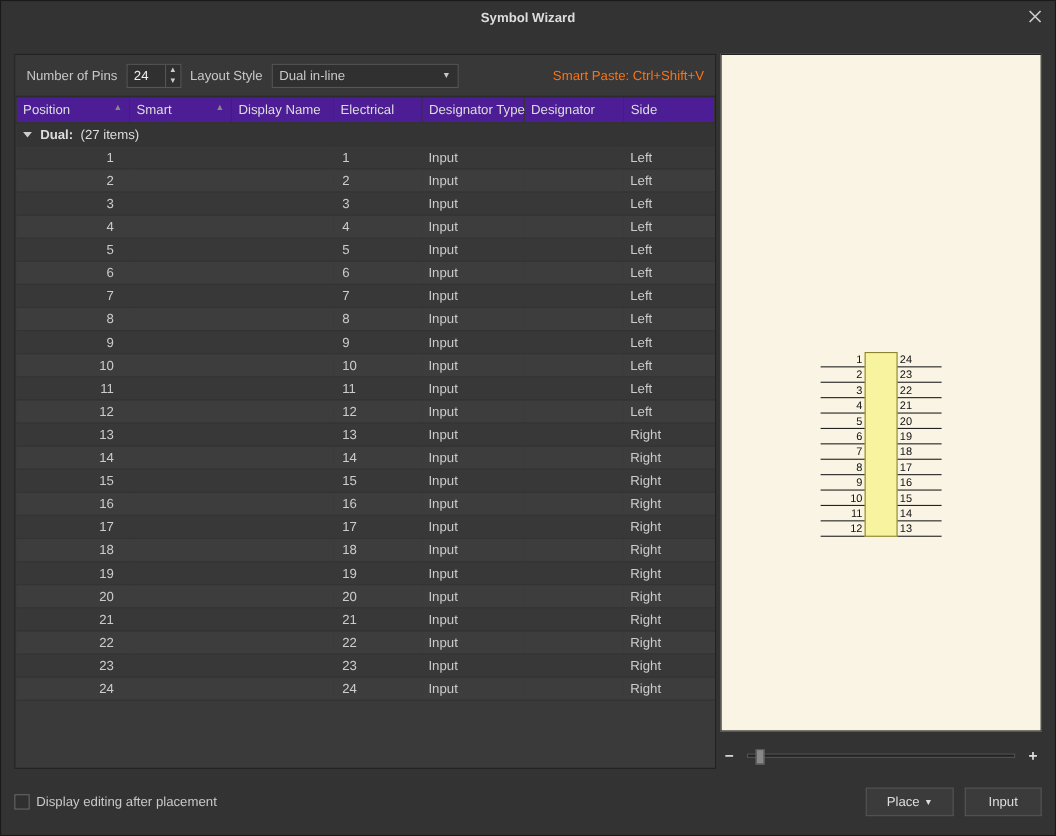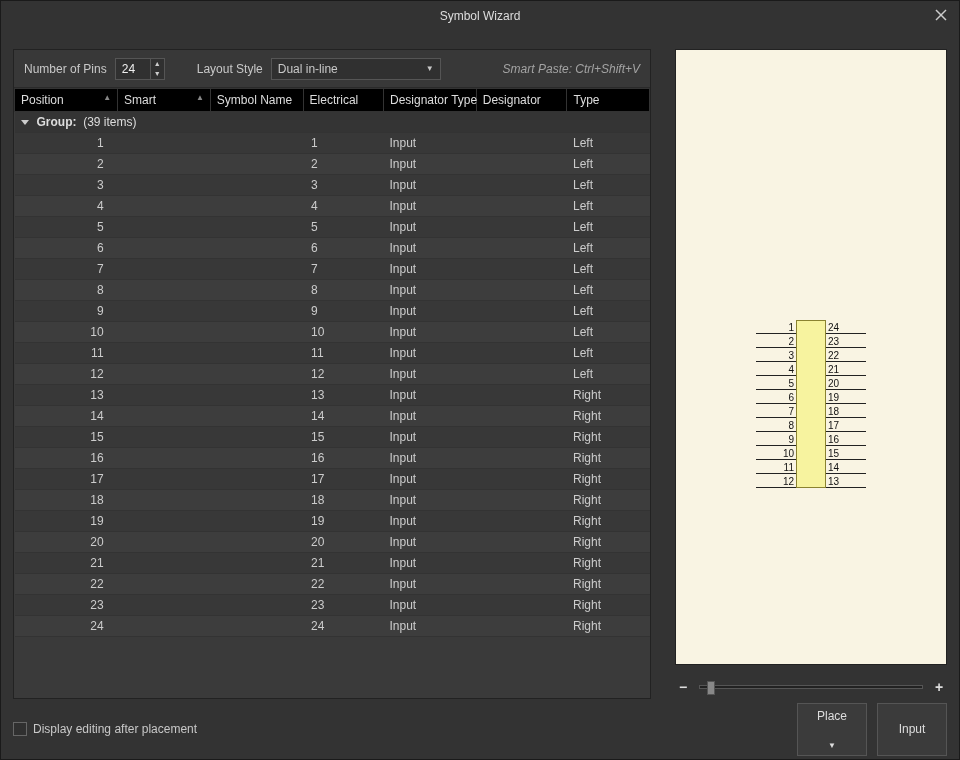--- a/index.html
+++ b/index.html
@@ -1,33 +1,33 @@
 <!DOCTYPE html>
 <html><head>
 <meta charset="utf-8">
 <style>
   * { box-sizing: border-box; margin: 0; padding: 0; }
   body { background: #262626; font-family: "Segoe UI", Arial, sans-serif; font-size: 12px; color: #c8c8c8; overflow: hidden; }
   .window { width: 960px; height: 760px; background: #333333; border: 1px solid #1a1a1a; position: relative; }
-  .titlebar { height: 30px; line-height: 30px; text-align: center; position: relative; color: #ddd; }
+  .titlebar { height: 30px; line-height: 30px; text-align: center; position: relative; color: #ddd; font-weight: bold; }
   .close-btn { position: absolute; right: 8px; top: 4px; width: 20px; height: 20px; cursor: pointer; color: #ccc; font-size: 14px; display:flex; align-items:center; justify-content:center; }
-  .content { position: absolute; top: 48px; left: 12px; right: 12px; bottom: 60px; display: flex; gap: 24px; border-radius: 30px; }
+  .content { position: absolute; top: 48px; left: 12px; right: 12px; bottom: 60px; display: flex; gap: 4px; border-radius: 30px; }
   .left-panel { width: 638px; display: flex; flex-direction: column; border: 1px solid #222; background: #3a3a3a; }
   .controls-row { display: flex; align-items: center; height: 38px; padding: 6px 10px; gap: 8px; background:#383838; border-bottom:1px solid #2a2a2a;}
   .controls-row label { color: #c8c8c8; }
   .spinner { display: flex; align-items: center; background: #303030; border: 1px solid #555; height: 22px; }
   .spinner input { background: transparent; border: none; color: #eee; width: 34px; padding: 2px 6px; font-size: 12px; outline: none; }
   .spinner .arrows { display:flex; flex-direction:column; width:14px; height:20px; border-left:1px solid #555;}
   .spinner .arrows span { flex:1; display:flex; align-items:center; justify-content:center; font-size:7px; cursor:pointer; color:#ccc;}
   .dropdown { display:flex; align-items:center; background:#303030; border:1px solid #555; height:22px; padding:0 6px; min-width:170px; justify-content:space-between; cursor:pointer;}
   .dropdown .caret { font-size:8px; margin-left:10px;}
-  .smart-paste { margin-left:auto; color:#a3a3a3;font-style:italic; }
+  .smart-paste { margin-left:auto; color:#f97316; }
   .table-container { flex:1; overflow:auto; }
   table { border-collapse: collapse; width: 100%; table-layout: fixed; }
-  th { background: #000000; color: #ddd; font-weight: normal; text-align: left; padding: 4px 6px; border: 1px solid #333; position: sticky; top:0; white-space:nowrap; font-size:12px;}
+  th { background: #4c1d95; color: #ddd; font-weight: normal; text-align: left; padding: 4px 6px; border: 1px solid #333; position: sticky; top:0; white-space:nowrap; font-size:12px;}
   th .sort { float:right; font-size:8px; color:#888;}
   td { padding: 3px 6px; border-bottom: 1px solid #333; color:#ccc; font-size:12px; white-space:nowrap;}
   tr.body-row:nth-child(odd) td { background:#3d3d3d; }
   tr.body-row:nth-child(even) td { background:#383838; }
   tr.group-row td { background:#343434; color:#ddd; font-weight:bold; padding-left:6px;}
   tr.group-row td span.tri { display:inline-block; width:0;height:0; border-left:4px solid transparent; border-right:4px solid transparent; border-top:5px solid #ccc; margin-right:8px; vertical-align:middle;}
   td.pos { text-align:right; padding-right:14px;}
   td.desg { padding-left:8px;}
   .col-pos{width:100px;} .col-group{width:90px;} .col-disp{width:90px;} .col-desg{width:78px;} .col-elec{width:90px;} .col-desc{width:88px;} .col-side{width:80px;}
 
@@ -43,21 +43,21 @@
   .pin.right .num { padding-left:2px; text-align:left; width:100%;}
 
   .zoom-row { height:24px; display:flex; align-items:center; gap:8px; margin-top:10px; color:#ddd;}
   .zoom-row .btn { width:16px; text-align:center; cursor:pointer; font-size:14px; font-weight:bold; user-select:none;}
   .slider-track { flex:1; height:4px; background:#222; border:1px solid #555; position:relative; cursor:pointer;}
   .slider-thumb { position:absolute; left:3%; top:-5px; width:8px; height:14px; background:#888; border:1px solid #555; cursor:pointer;}
 
   .bottom-bar { position:absolute; left:12px; right:12px; bottom:12px; height:36px; display:flex; align-items:center;}
   .checkbox { width:14px; height:14px; border:1px solid #666; background:#303030; margin-right:6px; display:inline-block; vertical-align:middle; cursor:pointer;}
   .btn-bar { margin-left:auto; display:flex; gap:10px;}
-  .button { background:#3b3b3b; border:1px solid #555; padding:5px 18px; color:#ddd; cursor:pointer; display:flex; align-items:center; gap:18px; min-width:70px; justify-content:center;flex-direction:column;}
+  .button { background:#3b3b3b; border:1px solid #555; padding:5px 18px; color:#ddd; cursor:pointer; display:flex; align-items:center; gap:4px; min-width:70px; justify-content:center;}
   .button .caret{font-size:8px;}
 </style>
 </head>
 <body>
 
 <div class="window">
   <div class="titlebar">
     <span>Symbol Wizard</span>
     <div class="close-btn">
       <svg width="12" height="12" viewBox="0 0 12 12">
@@ -72,21 +72,21 @@
     <div class="left-panel">
       <div class="controls-row">
         <label>Number of Pins</label>
         <div class="spinner">
           <input id="pins-input" value="24" style="">
           <div class="arrows">
             <span>▲</span>
             <span>▼</span>
           </div>
         </div>
-        <label style="margin-left:24px;">Layout Style</label>
+        <label style="margin-left:0;">Layout Style</label>
         <div class="dropdown">
           <span>Dual in-line</span>
           <span class="caret">▼</span>
         </div>
         <span class="smart-paste">Smart Paste: Ctrl+Shift+V</span>
       </div>
 
       <div class="table-container">
         <table>
           <colgroup>
@@ -95,30 +95,30 @@
               <col class="col-disp">
               <col class="col-desg">
               <col class="col-elec">
               <col class="col-desc">
               <col class="col-side">
           </colgroup>
           <thead>
             <tr>
               <th><span>Position</span><span class="sort">▲</span></th>
               <th><span>Smart</span><span class="sort">▲</span></th>
-              <th><span>Symbol Name</span></th>
+              <th><span>Display Name</span></th>
               <th><span>Electrical</span></th>
               <th><span>Designator Type</span></th>
               <th><span>Designator</span></th>
-              <th><span>Type</span></th>
+              <th><span>Side</span></th>
             </tr>
           </thead>
           <tbody id="table-body">
               <tr class="group-row">
-                <td colspan="7"><span class="tri"></span><span style="font-weight:bold">Group:</span> &nbsp;<span style="font-weight:normal">(39 items)</span></td>
+                <td colspan="7"><span class="tri"></span><span style="font-weight:bold">Dual:</span> &nbsp;<span style="font-weight:normal">(27 items)</span></td>
               </tr>
               <tr class="body-row">
                 <td class="pos">1</td>
                 <td></td>
                 <td></td>
                 <td class="desg">1</td>
                 <td>Input</td>
                 <td></td>
                 <td>Left</td>
               </tr>

